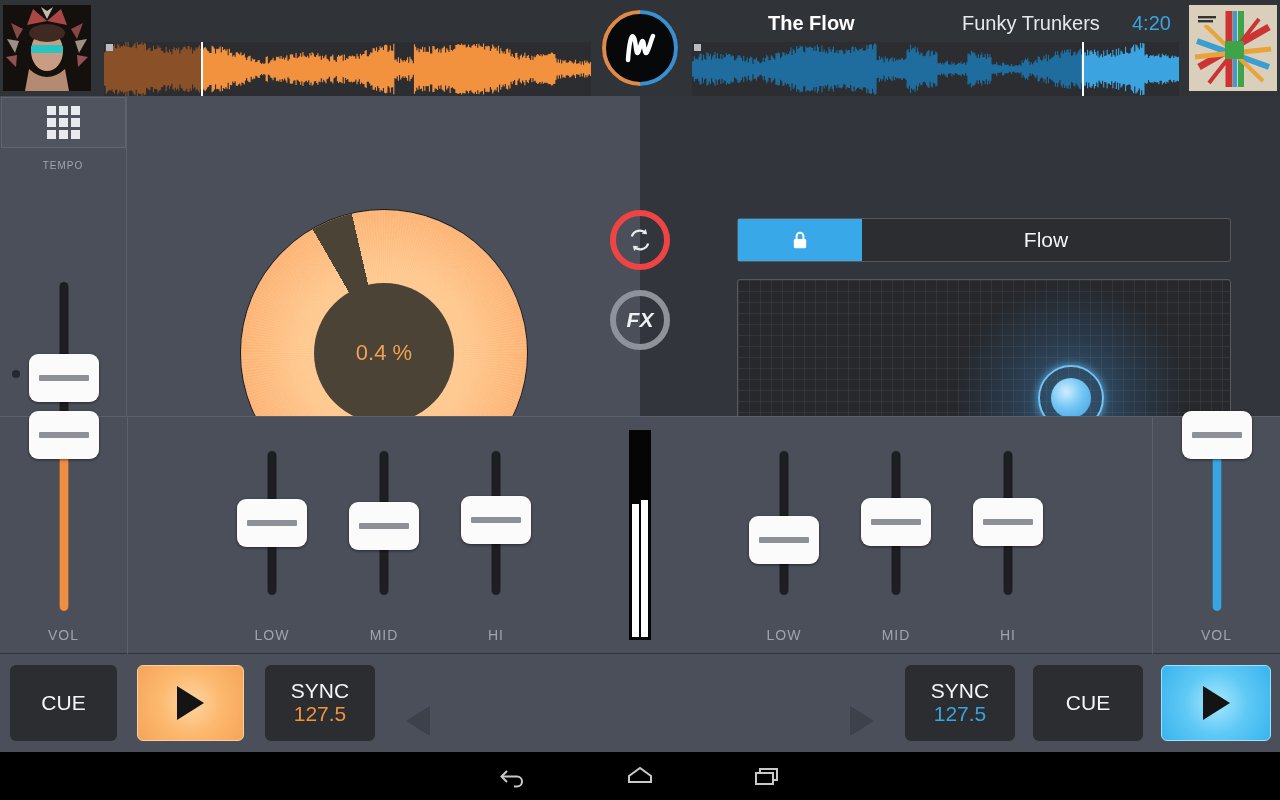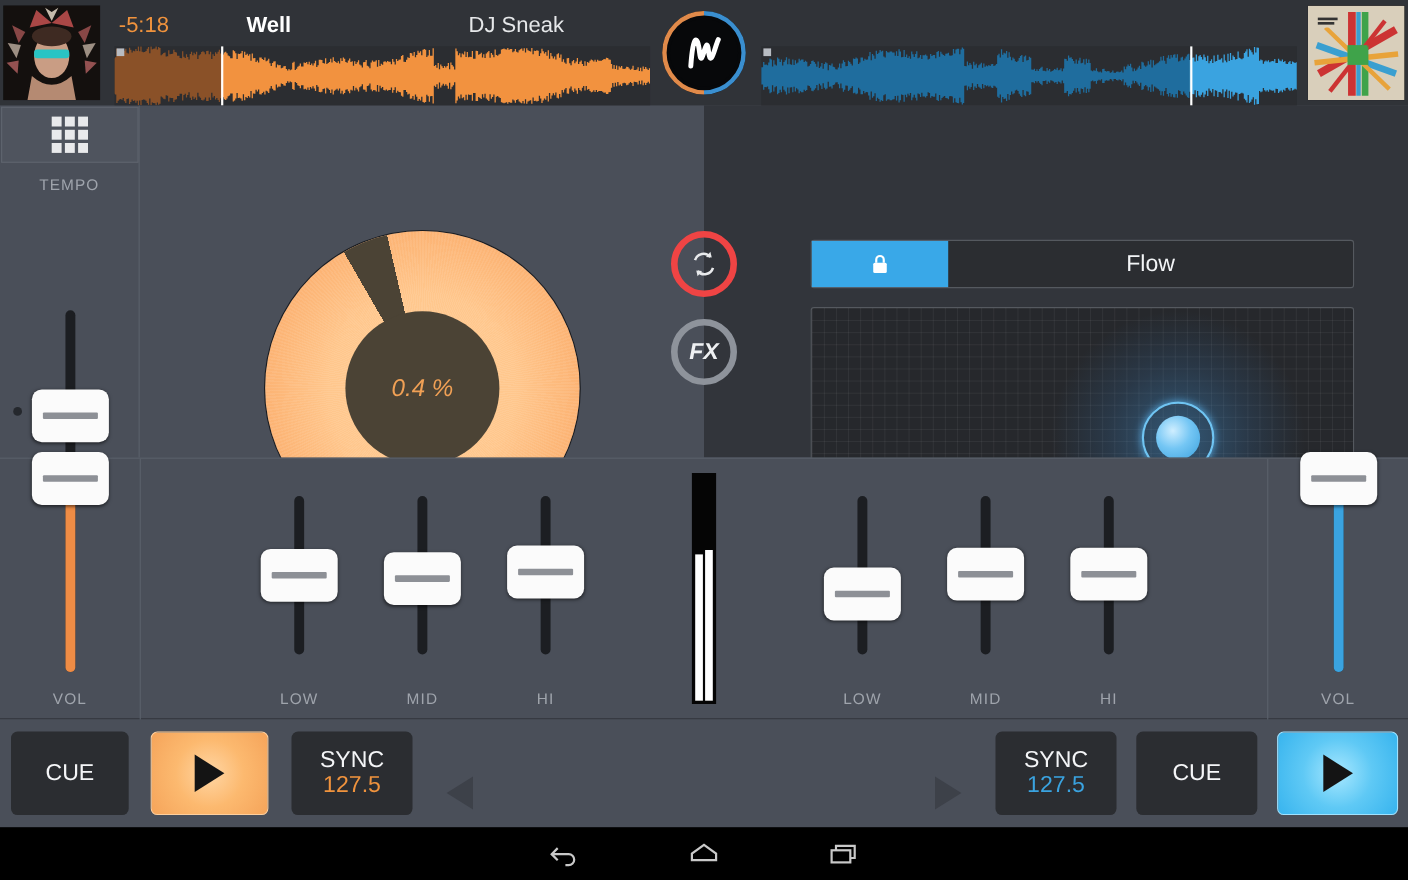--- a/index.html
+++ b/index.html
@@ -38,21 +38,21 @@
 
   
   .tempocol { position:absolute; left:0; top:0; width:127px; height:320px;
               border-right:1px solid #5b616b; }
   .gridbtn { position:absolute; left:1px; top:1px; width:125px; height:51px;
              background:#4f545e; border:1px solid #5f656f; display:flex;
              align-items:center; justify-content:center; }
   .grid3 { display:grid; grid-template-columns:repeat(3,9px); grid-template-rows:repeat(3,9px);
            gap:3px; }
   .grid3 i { background:#e9eaec; display:block; }
-  .lbl { position:absolute; font-size:14px; color:#9fa4ac; letter-spacing:1px;
+  .lbl { position:absolute; font-size:10px; color:#9fa4ac; letter-spacing:1px;
          text-align:center; width:100%; left:0; }
 
   .vslider { position:absolute; }
   .vtrack { position:absolute; left:50%; transform:translateX(-50%);
             width:9px; border-radius:5px; background:#1c1e22; }
   .vfill { position:absolute; left:50%; transform:translateX(-50%);
            width:9px; border-radius:5px; }
   .vknob { position:absolute; left:50%; transform:translateX(-50%);
            width:70px; height:48px; background:#fbfbfb; border-radius:9px;
            box-shadow:0 1px 3px rgba(0,0,0,.5); }
@@ -61,21 +61,21 @@
   .dotmark { position:absolute; width:8px; height:8px; border-radius:50%; background:#25282d; }
 
   
   .jog { position:absolute; left:240px; top:113px; width:288px; height:288px;
          border-radius:50%; border:1px solid #1a1c20; }
   .jogring { position:absolute; inset:0; border-radius:50%; }
   .jogmark { position:absolute; inset:0; border-radius:50%; }
   .joghub { position:absolute; left:50%; top:50%; transform:translate(-50%,-50%);
             width:140px; height:140px; border-radius:50%; background:#4b4335;
             display:flex; align-items:center; justify-content:center; }
-  .jogval { font-size:22px; color:#f0a055;font-style:italic; }
+  .jogval { font-size:22px; color:#f0a055; }
 
   
   .rbtn { position:absolute; border-radius:50%; border:6px solid #ef4444;
           display:flex; align-items:center; justify-content:center;
           color:#e8eaec; }
   .rbtn.big { width:60px; height:60px; }
   .rbtn.sm  { width:44px; height:44px; }
   .rbtn.fxed { border-color:#8e939b; }
   .fxtxt { font-size:21px; font-style:italic; font-weight:bold; color:#eef0f2; }
 
@@ -161,45 +161,45 @@
           <path d="M14 50 L3 52 L13 62 Z" fill="#9b5555"></path>
           <path d="M74 50 L85 52 L75 62 Z" fill="#9b5555"></path>
         </g>
         <ellipse cx="44" cy="46" rx="16" ry="20" fill="#c99d84"></ellipse>
         <rect x="28" y="40" width="32" height="8" rx="3" fill="#28c4c4"></rect>
         <path d="M26 64 Q44 80 62 64 L66 86 L22 86 Z" fill="#b58a72"></path>
         <ellipse cx="44" cy="28" rx="18" ry="9" fill="#3e2a22"></ellipse>
       </svg>
     </div>
 
-    <div class="deckmeta" style="left:104px; width:487px;">
-      <span class="t-time" style="left:4px;">-5:18</span>
-      <span class="t-title" style="left:120px;">Well</span>
-      <span class="t-artist" style="left:322px;">DJ Sneak</span>
-    </div>
 
     <div class="wfwrap left">
       <svg class="wf" id="wf-left" viewBox="0 0 487 54" preserveAspectRatio="none">
           <path d="M0.00 10.85 L0.00 43.15 M1.15 10.12 L1.15 43.88 M2.30 2.38 L2.30 51.62 M3.45 4.32 L3.45 49.68 M4.60 5.44 L4.60 48.56 M5.75 6.08 L5.75 47.92 M6.90 5.29 L6.90 48.71 M8.05 6.85 L8.05 47.15 M9.20 4.04 L9.20 49.96 M10.35 2.35 L10.35 51.65 M11.50 5.93 L11.50 48.07 M12.65 6.53 L12.65 47.47 M13.80 1.40 L13.80 52.60 M14.95 3.20 L14.95 50.80 M16.10 5.63 L16.10 48.37 M17.25 4.09 L17.25 49.91 M18.40 4.57 L18.40 49.43 M19.55 2.50 L19.55 51.50 M20.70 4.34 L20.70 49.66 M21.85 0.00 L21.85 54.00 M23.00 4.61 L23.00 49.39 M24.15 0.00 L24.15 54.00 M25.30 5.04 L25.30 48.96 M26.45 5.44 L26.45 48.56 M27.60 5.38 L27.60 48.62 M28.75 4.33 L28.75 49.67 M29.90 2.32 L29.90 51.68 M31.05 0.68 L31.05 53.32 M32.20 6.36 L32.20 47.64 M33.35 0.00 L33.35 54.00 M34.50 2.75 L34.50 51.25 M35.65 2.36 L35.65 51.64 M36.80 2.06 L36.80 51.94 M37.95 0.00 L37.95 54.00 M39.10 2.89 L39.10 51.11 M40.25 0.69 L40.25 53.31 M41.40 1.66 L41.40 52.34 M42.55 8.27 L42.55 45.73 M43.70 7.40 L43.70 46.60 M44.85 6.16 L44.85 47.84 M46.00 5.84 L46.00 48.16 M47.15 9.35 L47.15 44.65 M48.30 9.04 L48.30 44.96 M49.45 3.76 L49.45 50.24 M50.60 7.23 L50.60 46.77 M51.75 6.98 L51.75 47.02 M52.90 6.87 L52.90 47.13 M54.05 3.21 L54.05 50.79 M55.20 5.38 L55.20 48.62 M56.35 5.70 L56.35 48.30 M57.50 8.78 L57.50 45.22 M58.65 8.75 L58.65 45.25 M59.80 10.67 L59.80 43.33 M60.95 10.86 L60.95 43.14 M62.10 4.68 L62.10 49.32 M63.25 9.59 L63.25 44.41 M64.40 10.76 L64.40 43.24 M65.55 7.28 L65.55 46.72 M66.70 9.75 L66.70 44.25 M67.85 12.18 L67.85 41.82 M69.00 7.04 L69.00 46.96 M70.15 5.15 L70.15 48.85 M71.30 8.20 L71.30 45.80 M72.45 5.94 L72.45 48.06 M73.60 7.32 L73.60 46.68 M74.75 5.15 L74.75 48.85 M75.90 11.62 L75.90 42.38 M77.05 8.23 L77.05 45.77 M78.20 7.21 L78.20 46.79 M79.35 5.18 L79.35 48.82 M80.50 4.54 L80.50 49.46 M81.65 5.45 L81.65 48.55 M82.80 7.34 L82.80 46.66 M83.95 4.25 L83.95 49.75 M85.10 4.12 L85.10 49.88 M86.25 7.42 L86.25 46.58 M87.40 5.13 L87.40 48.87 M88.55 11.61 L88.55 42.39 M89.70 7.38 L89.70 46.62 M90.85 8.81 L90.85 45.19 M92.00 5.51 L92.00 48.49 M93.15 6.84 L93.15 47.16 M94.30 5.10 L94.30 48.90 M95.45 3.23 L95.45 50.77 M96.60 6.57 L96.60 47.43 " stroke="#8a5128" stroke-width="1.15"></path>
           <path d="M97.75 4.37 L97.75 49.63 M98.90 7.52 L98.90 46.48 M100.05 5.78 L100.05 48.22 M101.20 5.00 L101.20 49.00 M102.35 6.52 L102.35 47.48 M103.50 8.48 L103.50 45.52 M104.65 9.13 L104.65 44.87 M105.80 11.03 L105.80 42.97 M106.95 10.99 L106.95 43.01 M108.10 3.64 L108.10 50.36 M109.25 4.64 L109.25 49.36 M110.40 6.41 L110.40 47.59 M111.55 11.55 L111.55 42.45 M112.70 6.82 L112.70 47.18 M113.85 7.20 L113.85 46.80 M115.00 6.41 L115.00 47.59 M116.15 4.38 L116.15 49.62 M117.30 10.43 L117.30 43.57 M118.45 4.94 L118.45 49.06 M119.60 7.93 L119.60 46.07 M120.75 6.96 L120.75 47.04 M121.90 8.71 L121.90 45.29 M123.05 7.35 L123.05 46.65 M124.20 13.27 L124.20 40.73 M125.35 6.67 L125.35 47.33 M126.50 10.95 L126.50 43.05 M127.65 10.81 L127.65 43.19 M128.80 14.44 L128.80 39.56 M129.95 12.89 L129.95 41.11 M131.10 14.74 L131.10 39.26 M132.25 10.22 L132.25 43.78 M133.40 10.18 L133.40 43.82 M134.55 11.55 L134.55 42.45 M135.70 12.53 L135.70 41.47 M136.85 10.18 L136.85 43.82 M138.00 13.61 L138.00 40.39 M139.15 12.91 L139.15 41.09 M140.30 11.45 L140.30 42.55 M141.45 15.53 L141.45 38.47 M142.60 17.93 L142.60 36.07 M143.75 15.35 L143.75 38.65 M144.90 13.90 L144.90 40.10 M146.05 13.68 L146.05 40.32 M147.20 19.29 L147.20 34.71 M148.35 16.56 L148.35 37.44 M149.50 17.38 L149.50 36.62 M150.65 17.17 L150.65 36.83 M151.80 20.13 L151.80 33.87 M152.95 19.70 L152.95 34.30 M154.10 18.30 L154.10 35.70 M155.25 18.09 L155.25 35.91 M156.40 20.65 L156.40 33.35 M157.55 22.07 L157.55 31.93 M158.70 20.73 L158.70 33.27 M159.85 21.96 L159.85 32.04 M161.00 21.28 L161.00 32.72 M162.15 15.03 L162.15 38.97 M163.30 14.13 L163.30 39.87 M164.45 21.55 L164.45 32.45 M165.60 20.55 L165.60 33.45 M166.75 18.59 L166.75 35.41 M167.90 17.73 L167.90 36.27 M169.05 15.72 L169.05 38.28 M170.20 18.54 L170.20 35.46 M171.35 18.46 L171.35 35.54 M172.50 14.82 L172.50 39.18 M173.65 15.31 L173.65 38.69 M174.80 14.42 L174.80 39.58 M175.95 16.43 L175.95 37.57 M177.10 14.08 L177.10 39.92 M178.25 17.02 L178.25 36.98 M179.40 15.62 L179.40 38.38 M180.55 17.62 L180.55 36.38 M181.70 15.54 L181.70 38.46 M182.85 13.34 L182.85 40.66 M184.00 18.80 L184.00 35.20 M185.15 17.23 L185.15 36.77 M186.30 12.41 L186.30 41.59 M187.45 12.25 L187.45 41.75 M188.60 12.53 L188.60 41.47 M189.75 15.18 L189.75 38.82 M190.90 15.64 L190.90 38.36 M192.05 10.96 L192.05 43.04 M193.20 16.28 L193.20 37.72 M194.35 15.29 L194.35 38.71 M195.50 14.28 L195.50 39.72 M196.65 11.35 L196.65 42.65 M197.80 14.75 L197.80 39.25 M198.95 10.10 L198.95 43.90 M200.10 13.50 L200.10 40.50 M201.25 14.43 L201.25 39.57 M202.40 15.23 L202.40 38.77 M203.55 13.64 L203.55 40.36 M204.70 15.65 L204.70 38.35 M205.85 10.92 L205.85 43.08 M207.00 13.50 L207.00 40.50 M208.15 10.23 L208.15 43.77 M209.30 11.49 L209.30 42.51 M210.45 14.38 L210.45 39.62 M211.60 14.96 L211.60 39.04 M212.75 12.96 L212.75 41.04 M213.90 11.19 L213.90 42.81 M215.05 14.39 L215.05 39.61 M216.20 13.66 L216.20 40.34 M217.35 17.80 L217.35 36.20 M218.50 13.64 L218.50 40.36 M219.65 16.23 L219.65 37.77 M220.80 14.59 L220.80 39.41 M221.95 12.73 L221.95 41.27 M223.10 16.68 L223.10 37.32 M224.25 17.52 L224.25 36.48 M225.40 19.30 L225.40 34.70 M226.55 14.61 L226.55 39.39 M227.70 14.31 L227.70 39.69 M228.85 12.52 L228.85 41.48 M230.00 17.84 L230.00 36.16 M231.15 18.38 L231.15 35.62 M232.30 19.99 L232.30 34.01 M233.45 14.73 L233.45 39.27 M234.60 13.09 L234.60 40.91 M235.75 14.24 L235.75 39.76 M236.90 13.87 L236.90 40.13 M238.05 12.75 L238.05 41.25 M239.20 18.67 L239.20 35.33 M240.35 12.51 L240.35 41.49 M241.50 18.06 L241.50 35.94 M242.65 15.88 L242.65 38.12 M243.80 16.95 L243.80 37.05 M244.95 14.19 L244.95 39.81 M246.10 13.65 L246.10 40.35 M247.25 14.57 L247.25 39.43 M248.40 13.54 L248.40 40.46 M249.55 14.16 L249.55 39.84 M250.70 14.14 L250.70 39.86 M251.85 16.50 L251.85 37.50 M253.00 11.69 L253.00 42.31 M254.15 14.24 L254.15 39.76 M255.30 16.71 L255.30 37.29 M256.45 11.68 L256.45 42.32 M257.60 13.45 L257.60 40.55 M258.75 12.35 L258.75 41.65 M259.90 12.07 L259.90 41.93 M261.05 8.99 L261.05 45.01 M262.20 8.11 L262.20 45.89 M263.35 14.23 L263.35 39.77 M264.50 14.29 L264.50 39.71 M265.65 12.42 L265.65 41.58 M266.80 10.14 L266.80 43.86 M267.95 10.84 L267.95 43.16 M269.10 6.29 L269.10 47.71 M270.25 6.36 L270.25 47.64 M271.40 8.67 L271.40 45.33 M272.55 5.27 L272.55 48.73 M273.70 10.03 L273.70 43.97 M274.85 7.98 L274.85 46.02 M276.00 4.16 L276.00 49.84 M277.15 5.89 L277.15 48.11 M278.30 4.64 L278.30 49.36 M279.45 8.12 L279.45 45.88 M280.60 3.21 L280.60 50.79 M281.75 2.49 L281.75 51.51 M282.90 3.30 L282.90 50.70 M284.05 9.91 L284.05 44.09 M285.20 8.40 L285.20 45.60 M286.35 3.50 L286.35 50.50 M287.50 8.61 L287.50 45.39 M288.65 8.67 L288.65 45.33 M289.80 1.85 L289.80 52.15 M290.95 18.03 L290.95 35.97 M292.10 17.01 L292.10 36.99 M293.25 19.52 L293.25 34.48 M294.40 15.23 L294.40 38.77 M295.55 21.01 L295.55 32.99 M296.70 16.53 L296.70 37.47 M297.85 18.34 L297.85 35.66 M299.00 19.84 L299.00 34.16 M300.15 18.10 L300.15 35.90 M301.30 19.42 L301.30 34.58 M302.45 18.00 L302.45 36.00 M303.60 15.22 L303.60 38.78 M304.75 20.86 L304.75 33.14 M305.90 14.87 L305.90 39.13 M307.05 17.04 L307.05 36.96 M308.20 18.50 L308.20 35.50 M309.35 21.20 L309.35 32.80 M310.50 2.14 L310.50 51.86 M311.65 4.67 L311.65 49.33 M312.80 8.34 L312.80 45.66 M313.95 6.37 L313.95 47.63 M315.10 10.13 L315.10 43.87 M316.25 6.65 L316.25 47.35 M317.40 7.50 L317.40 46.50 M318.55 4.77 L318.55 49.23 M319.70 9.88 L319.70 44.12 M320.85 5.29 L320.85 48.71 M322.00 10.01 L322.00 43.99 M323.15 9.54 L323.15 44.46 M324.30 9.89 L324.30 44.11 M325.45 4.47 L325.45 49.53 M326.60 11.40 L326.60 42.60 M327.75 11.42 L327.75 42.58 M328.90 4.09 L328.90 49.91 M330.05 4.25 L330.05 49.75 M331.20 7.79 L331.20 46.21 M332.35 7.02 L332.35 46.98 M333.50 5.93 L333.50 48.07 M334.65 10.21 L334.65 43.79 M335.80 7.33 L335.80 46.67 M336.95 10.84 L336.95 43.16 M338.10 6.53 L338.10 47.47 M339.25 5.40 L339.25 48.60 M340.40 4.28 L340.40 49.72 M341.55 10.43 L341.55 43.57 M342.70 6.24 L342.70 47.76 M343.85 7.71 L343.85 46.29 M345.00 10.10 L345.00 43.90 M346.15 2.93 L346.15 51.07 M347.30 8.01 L347.30 45.99 M348.45 8.78 L348.45 45.22 M349.60 7.56 L349.60 46.44 M350.75 6.86 L350.75 47.14 M351.90 3.07 L351.90 50.93 M353.05 2.64 L353.05 51.36 M354.20 2.12 L354.20 51.88 M355.35 2.69 L355.35 51.31 M356.50 3.06 L356.50 50.94 M357.65 1.62 L357.65 52.38 M358.80 3.30 L358.80 50.70 M359.95 2.63 L359.95 51.37 M361.10 2.61 L361.10 51.39 M362.25 5.56 L362.25 48.44 M363.40 4.68 L363.40 49.32 M364.55 2.50 L364.55 51.50 M365.70 5.12 L365.70 48.88 M366.85 5.74 L366.85 48.26 M368.00 3.63 L368.00 50.37 M369.15 2.78 L369.15 51.22 M370.30 2.14 L370.30 51.86 M371.45 4.16 L371.45 49.84 M372.60 1.88 L372.60 52.12 M373.75 5.73 L373.75 48.27 M374.90 1.78 L374.90 52.22 M376.05 3.64 L376.05 50.36 M377.20 4.39 L377.20 49.61 M378.35 4.91 L378.35 49.09 M379.50 1.62 L379.50 52.38 M380.65 7.39 L380.65 46.61 M381.80 4.10 L381.80 49.90 M382.95 4.42 L382.95 49.58 M384.10 3.68 L384.10 50.32 M385.25 4.18 L385.25 49.82 M386.40 8.89 L386.40 45.11 M387.55 6.40 L387.55 47.60 M388.70 2.42 L388.70 51.58 M389.85 4.61 L389.85 49.39 M391.00 6.55 L391.00 47.45 M392.15 5.38 L392.15 48.62 M393.30 8.79 L393.30 45.21 M394.45 3.78 L394.45 50.22 M395.60 11.52 L395.60 42.48 M396.75 6.21 L396.75 47.79 M397.90 9.12 L397.90 44.88 M399.05 11.28 L399.05 42.72 M400.20 9.46 L400.20 44.54 M401.35 11.98 L401.35 42.02 M402.50 7.23 L402.50 46.77 M403.65 6.40 L403.65 47.60 M404.80 10.51 L404.80 43.49 M405.95 7.52 L405.95 46.48 M407.10 14.15 L407.10 39.85 M408.25 11.91 L408.25 42.09 M409.40 14.71 L409.40 39.29 M410.55 16.06 L410.55 37.94 M411.70 11.00 L411.70 43.00 M412.85 10.77 L412.85 43.23 M414.00 15.45 L414.00 38.55 M415.15 17.38 L415.15 36.62 M416.30 13.74 L416.30 40.26 M417.45 12.45 L417.45 41.55 M418.60 15.49 L418.60 38.51 M419.75 13.84 L419.75 40.16 M420.90 10.71 L420.90 43.29 M422.05 16.07 L422.05 37.93 M423.20 14.09 L423.20 39.91 M424.35 13.01 L424.35 40.99 M425.50 16.28 L425.50 37.72 M426.65 17.92 L426.65 36.08 M427.80 13.66 L427.80 40.34 M428.95 17.85 L428.95 36.15 M430.10 14.39 L430.10 39.61 M431.25 15.14 L431.25 38.86 M432.40 13.34 L432.40 40.66 M433.55 12.11 L433.55 41.89 M434.70 12.69 L434.70 41.31 M435.85 13.97 L435.85 40.03 M437.00 12.26 L437.00 41.74 M438.15 14.21 L438.15 39.79 M439.30 12.30 L439.30 41.70 M440.45 13.33 L440.45 40.67 M441.60 13.22 L441.60 40.78 M442.75 13.25 L442.75 40.75 M443.90 12.53 L443.90 41.47 M445.05 11.71 L445.05 42.29 M446.20 11.95 L446.20 42.05 M447.35 10.60 L447.35 43.40 M448.50 10.64 L448.50 43.36 M449.65 12.05 L449.65 41.95 M450.80 12.36 L450.80 41.64 M451.95 16.14 L451.95 37.86 M453.10 20.52 L453.10 33.48 M454.25 17.20 L454.25 36.80 M455.40 20.70 L455.40 33.30 M456.55 17.55 L456.55 36.45 M457.70 21.41 L457.70 32.59 M458.85 18.24 L458.85 35.76 M460.00 19.26 L460.00 34.74 M461.15 17.91 L461.15 36.09 M462.30 20.39 L462.30 33.61 M463.45 20.81 L463.45 33.19 M464.60 20.21 L464.60 33.79 M465.75 18.59 L465.75 35.41 M466.90 18.88 L466.90 35.12 M468.05 20.36 L468.05 33.64 M469.20 21.41 L469.20 32.59 M470.35 20.57 L470.35 33.43 M471.50 17.86 L471.50 36.14 M472.65 21.71 L472.65 32.29 M473.80 21.56 L473.80 32.44 M474.95 21.20 L474.95 32.80 M476.10 19.17 L476.10 34.83 M477.25 22.55 L477.25 31.45 M478.40 19.49 L478.40 34.51 M479.55 22.77 L479.55 31.23 M480.70 18.56 L480.70 35.44 M481.85 20.78 L481.85 33.22 M483.00 18.84 L483.00 35.16 M484.15 20.58 L484.15 33.42 M485.30 21.70 L485.30 32.30 M486.45 20.12 L486.45 33.88 " stroke="#f2923f" stroke-width="1.15"></path>
         </svg>
       <div class="cuemark"></div>
       <div class="phead" id="ph-left" style="left: 97.4px;"></div>
     </div>
 
     <div class="logo">
       <svg width="80" height="80" viewBox="0 0 80 80">
         <circle cx="40" cy="40" r="38" fill="#07080a"></circle>
         <path d="M40 4 A36 36 0 0 0 40 76" fill="none" stroke="#e08a4a" stroke-width="4"></path>
         <path d="M40 4 A36 36 0 0 1 40 76" fill="none" stroke="#3a8fd0" stroke-width="4"></path>
         <circle cx="40" cy="40" r="31" fill="#07080a"></circle>
         <path d="M28 52 C30 24 34 22 36 40 C38 58 42 20 44 38 C46 56 50 34 53 28" fill="none" stroke="#ffffff" stroke-width="4.5" stroke-linecap="round"></path>
       </svg>
     </div>
 
+    <div class="deckmeta" style="left:692px; width:487px;">
+      <span class="t-title" style="left:76px;">The Flow</span>
+      <span class="t-artist" style="left:270px;">Funky Trunkers</span>
+      <span class="t-time blue" style="left:440px;">4:20</span>
+    </div>
 
     <div class="wfwrap right">
       <svg class="wf" id="wf-right" viewBox="0 0 487 54" preserveAspectRatio="none">
           <path d="M0.00 19.13 L0.00 34.87 M1.15 19.18 L1.15 34.82 M2.30 14.46 L2.30 39.54 M3.45 16.96 L3.45 37.04 M4.60 16.67 L4.60 37.33 M5.75 17.41 L5.75 36.59 M6.90 14.86 L6.90 39.14 M8.05 11.15 L8.05 42.85 M9.20 12.06 L9.20 41.94 M10.35 18.56 L10.35 35.44 M11.50 12.78 L11.50 41.22 M12.65 16.73 L12.65 37.27 M13.80 17.63 L13.80 36.37 M14.95 10.27 L14.95 43.73 M16.10 11.39 L16.10 42.61 M17.25 14.31 L17.25 39.69 M18.40 12.09 L18.40 41.91 M19.55 17.62 L19.55 36.38 M20.70 14.39 L20.70 39.61 M21.85 12.75 L21.85 41.25 M23.00 10.09 L23.00 43.91 M24.15 16.38 L24.15 37.62 M25.30 11.30 L25.30 42.70 M26.45 16.35 L26.45 37.65 M27.60 16.75 L27.60 37.25 M28.75 12.03 L28.75 41.97 M29.90 17.20 L29.90 36.80 M31.05 12.80 L31.05 41.20 M32.20 15.71 L32.20 38.29 M33.35 14.73 L33.35 39.27 M34.50 11.33 L34.50 42.67 M35.65 12.94 L35.65 41.06 M36.80 12.05 L36.80 41.95 M37.95 12.06 L37.95 41.94 M39.10 14.40 L39.10 39.60 M40.25 13.22 L40.25 40.78 M41.40 14.23 L41.40 39.77 M42.55 18.38 L42.55 35.62 M43.70 17.80 L43.70 36.20 M44.85 16.29 L44.85 37.71 M46.00 13.39 L46.00 40.61 M47.15 13.10 L47.15 40.90 M48.30 14.40 L48.30 39.60 M49.45 15.88 L49.45 38.12 M50.60 18.66 L50.60 35.34 M51.75 14.01 L51.75 39.99 M52.90 19.82 L52.90 34.18 M54.05 18.38 L54.05 35.62 M55.20 15.16 L55.20 38.84 M56.35 20.42 L56.35 33.58 M57.50 16.27 L57.50 37.73 M58.65 14.55 L58.65 39.45 M59.80 15.55 L59.80 38.45 M60.95 21.79 L60.95 32.21 M62.10 17.09 L62.10 36.91 M63.25 17.47 L63.25 36.53 M64.40 15.62 L64.40 38.38 M65.55 18.69 L65.55 35.31 M66.70 19.15 L66.70 34.85 M67.85 20.97 L67.85 33.03 M69.00 21.17 L69.00 32.83 M70.15 19.46 L70.15 34.54 M71.30 15.67 L71.30 38.33 M72.45 20.02 L72.45 33.98 M73.60 15.83 L73.60 38.17 M74.75 12.66 L74.75 41.34 M75.90 14.38 L75.90 39.62 M77.05 18.25 L77.05 35.75 M78.20 18.05 L78.20 35.95 M79.35 13.23 L79.35 40.77 M80.50 14.38 L80.50 39.62 M81.65 16.03 L81.65 37.97 M82.80 17.63 L82.80 36.37 M83.95 11.13 L83.95 42.87 M85.10 11.58 L85.10 42.42 M86.25 10.36 L86.25 43.64 M87.40 11.08 L87.40 42.92 M88.55 16.25 L88.55 37.75 M89.70 14.74 L89.70 39.26 M90.85 10.36 L90.85 43.64 M92.00 10.26 L92.00 43.74 M93.15 13.25 L93.15 40.75 M94.30 11.31 L94.30 42.69 M95.45 12.39 L95.45 41.61 M96.60 12.08 L96.60 41.92 M97.75 9.17 L97.75 44.83 M98.90 5.31 L98.90 48.69 M100.05 12.88 L100.05 41.12 M101.20 7.06 L101.20 46.94 M102.35 8.52 L102.35 45.48 M103.50 11.34 L103.50 42.66 M104.65 4.19 L104.65 49.81 M105.80 7.08 L105.80 46.92 M106.95 6.06 L106.95 47.94 M108.10 3.46 L108.10 50.54 M109.25 4.78 L109.25 49.22 M110.40 4.22 L110.40 49.78 M111.55 9.39 L111.55 44.61 M112.70 10.30 L112.70 43.70 M113.85 4.35 L113.85 49.65 M115.00 5.59 L115.00 48.41 M116.15 5.80 L116.15 48.20 M117.30 4.83 L117.30 49.17 M118.45 4.78 L118.45 49.22 M119.60 5.64 L119.60 48.36 M120.75 5.68 L120.75 48.32 M121.90 8.70 L121.90 45.30 M123.05 4.55 L123.05 49.45 M124.20 8.92 L124.20 45.08 M125.35 2.78 L125.35 51.22 M126.50 4.90 L126.50 49.10 M127.65 10.08 L127.65 43.92 M128.80 9.71 L128.80 44.29 M129.95 3.50 L129.95 50.50 M131.10 9.81 L131.10 44.19 M132.25 7.62 L132.25 46.38 M133.40 10.78 L133.40 43.22 M134.55 9.22 L134.55 44.78 M135.70 11.42 L135.70 42.58 M136.85 4.88 L136.85 49.12 M138.00 7.26 L138.00 46.74 M139.15 9.76 L139.15 44.24 M140.30 7.17 L140.30 46.83 M141.45 4.61 L141.45 49.39 M142.60 10.89 L142.60 43.11 M143.75 10.23 L143.75 43.77 M144.90 7.89 L144.90 46.11 M146.05 11.60 L146.05 42.40 M147.20 8.31 L147.20 45.69 M148.35 8.33 L148.35 45.67 M149.50 7.46 L149.50 46.54 M150.65 8.68 L150.65 45.32 M151.80 12.18 L151.80 41.82 M152.95 11.37 L152.95 42.63 M154.10 7.15 L154.10 46.85 M155.25 8.84 L155.25 45.16 M156.40 8.09 L156.40 45.91 M157.55 8.07 L157.55 45.93 M158.70 10.96 L158.70 43.04 M159.85 5.16 L159.85 48.84 M161.00 4.26 L161.00 49.74 M162.15 9.53 L162.15 44.47 M163.30 4.97 L163.30 49.03 M164.45 6.82 L164.45 47.18 M165.60 8.08 L165.60 45.92 M166.75 8.77 L166.75 45.23 M167.90 6.89 L167.90 47.11 M169.05 6.68 L169.05 47.32 M170.20 5.87 L170.20 48.13 M171.35 8.49 L171.35 45.51 M172.50 8.79 L172.50 45.21 M173.65 8.33 L173.65 45.67 M174.80 2.65 L174.80 51.35 M175.95 6.71 L175.95 47.29 M177.10 3.04 L177.10 50.96 M178.25 2.34 L178.25 51.66 M179.40 2.24 L179.40 51.76 M180.55 7.24 L180.55 46.76 M181.70 2.95 L181.70 51.05 M182.85 1.09 L182.85 52.91 M184.00 2.34 L184.00 51.66 M185.15 17.97 L185.15 36.03 M186.30 18.30 L186.30 35.70 M187.45 13.89 L187.45 40.11 M188.60 17.31 L188.60 36.69 M189.75 15.35 L189.75 38.65 M190.90 16.85 L190.90 37.15 M192.05 20.42 L192.05 33.58 M193.20 14.22 L193.20 39.78 M194.35 17.29 L194.35 36.71 M195.50 15.90 L195.50 38.10 M196.65 19.57 L196.65 34.43 M197.80 17.23 L197.80 36.77 M198.95 16.32 L198.95 37.68 M200.10 15.08 L200.10 38.92 M201.25 19.65 L201.25 34.35 M202.40 15.73 L202.40 38.27 M203.55 18.70 L203.55 35.30 M204.70 17.48 L204.70 36.52 M205.85 18.19 L205.85 35.81 M207.00 17.05 L207.00 36.95 M208.15 17.95 L208.15 36.05 M209.30 16.44 L209.30 37.56 M210.45 16.10 L210.45 37.90 M211.60 18.07 L211.60 35.93 M212.75 17.38 L212.75 36.62 M213.90 16.18 L213.90 37.82 M215.05 8.14 L215.05 45.86 M216.20 6.95 L216.20 47.05 M217.35 10.17 L217.35 43.83 M218.50 2.82 L218.50 51.18 M219.65 7.86 L219.65 46.14 M220.80 5.95 L220.80 48.05 M221.95 6.54 L221.95 47.46 M223.10 4.26 L223.10 49.74 M224.25 10.55 L224.25 43.45 M225.40 5.40 L225.40 48.60 M226.55 9.62 L226.55 44.38 M227.70 12.77 L227.70 41.23 M228.85 10.38 L228.85 43.62 M230.00 11.33 L230.00 42.67 M231.15 13.77 L231.15 40.23 M232.30 14.31 L232.30 39.69 M233.45 13.24 L233.45 40.76 M234.60 10.77 L234.60 43.23 M235.75 8.96 L235.75 45.04 M236.90 7.90 L236.90 46.10 M238.05 14.25 L238.05 39.75 M239.20 9.47 L239.20 44.53 M240.35 8.46 L240.35 45.54 M241.50 12.96 L241.50 41.04 M242.65 12.56 L242.65 41.44 M243.80 9.53 L243.80 44.47 M244.95 10.39 L244.95 43.61 M246.10 21.26 L246.10 32.74 M247.25 21.31 L247.25 32.69 M248.40 20.42 L248.40 33.58 M249.55 22.46 L249.55 31.54 M250.70 20.96 L250.70 33.04 M251.85 22.44 L251.85 31.56 M253.00 20.75 L253.00 33.25 M254.15 19.57 L254.15 34.43 M255.30 18.60 L255.30 35.40 M256.45 22.28 L256.45 31.72 M257.60 22.38 L257.60 31.62 M258.75 22.72 L258.75 31.28 M259.90 19.74 L259.90 34.26 M261.05 22.01 L261.05 31.99 M262.20 20.83 L262.20 33.17 M263.35 23.12 L263.35 30.88 M264.50 22.58 L264.50 31.42 M265.65 21.84 L265.65 32.16 M266.80 20.70 L266.80 33.30 M267.95 21.37 L267.95 32.63 M269.10 19.57 L269.10 34.43 M270.25 21.88 L270.25 32.12 M271.40 21.32 L271.40 32.68 M272.55 20.15 L272.55 33.85 M273.70 22.83 L273.70 31.17 M274.85 20.32 L274.85 33.68 M276.00 11.40 L276.00 42.60 M277.15 11.69 L277.15 42.31 M278.30 13.21 L278.30 40.79 M279.45 8.55 L279.45 45.45 M280.60 10.55 L280.60 43.45 M281.75 10.09 L281.75 43.91 M282.90 11.54 L282.90 42.46 M284.05 13.48 L284.05 40.52 M285.20 15.80 L285.20 38.20 M286.35 12.02 L286.35 41.98 M287.50 15.89 L287.50 38.11 M288.65 12.89 L288.65 41.11 M289.80 10.44 L289.80 43.56 M290.95 15.55 L290.95 38.45 M292.10 15.10 L292.10 38.90 M293.25 11.94 L293.25 42.06 M294.40 16.68 L294.40 37.32 M295.55 11.41 L295.55 42.59 M296.70 15.29 L296.70 38.71 M297.85 12.14 L297.85 41.86 M299.00 15.31 L299.00 38.69 M300.15 22.20 L300.15 31.80 M301.30 22.83 L301.30 31.17 M302.45 21.91 L302.45 32.09 M303.60 22.33 L303.60 31.67 M304.75 19.94 L304.75 34.06 M305.90 22.70 L305.90 31.30 M307.05 23.58 L307.05 30.42 M308.20 22.89 L308.20 31.11 M309.35 23.89 L309.35 30.11 M310.50 20.63 L310.50 33.37 M311.65 20.59 L311.65 33.41 M312.80 22.53 L312.80 31.47 M313.95 23.04 L313.95 30.96 M315.10 22.51 L315.10 31.49 M316.25 22.82 L316.25 31.18 M317.40 24.22 L317.40 29.78 M318.55 23.70 L318.55 30.30 M319.70 22.05 L319.70 31.95 M320.85 24.15 L320.85 29.85 M322.00 24.17 L322.00 29.83 M323.15 23.23 L323.15 30.77 M324.30 22.90 L324.30 31.10 M325.45 23.65 L325.45 30.35 M326.60 23.29 L326.60 30.71 M327.75 22.18 L327.75 31.82 M328.90 23.87 L328.90 30.13 M330.05 18.46 L330.05 35.54 M331.20 20.97 L331.20 33.03 M332.35 18.55 L332.35 35.45 M333.50 16.61 L333.50 37.39 M334.65 18.10 L334.65 35.90 M335.80 15.95 L335.80 38.05 M336.95 19.41 L336.95 34.59 M338.10 22.70 L338.10 31.30 M339.25 20.22 L339.25 33.78 M340.40 22.28 L340.40 31.72 M341.55 21.08 L341.55 32.92 M342.70 19.25 L342.70 34.75 M343.85 17.75 L343.85 36.25 M345.00 20.77 L345.00 33.23 M346.15 14.15 L346.15 39.85 M347.30 14.90 L347.30 39.10 M348.45 17.50 L348.45 36.50 M349.60 18.64 L349.60 35.36 M350.75 17.44 L350.75 36.56 M351.90 13.63 L351.90 40.37 M353.05 16.72 L353.05 37.28 M354.20 12.35 L354.20 41.65 M355.35 19.28 L355.35 34.72 M356.50 12.84 L356.50 41.16 M357.65 17.27 L357.65 36.73 M358.80 16.51 L358.80 37.49 M359.95 15.58 L359.95 38.42 M361.10 14.87 L361.10 39.13 M362.25 13.59 L362.25 40.41 M363.40 9.49 L363.40 44.51 M364.55 13.03 L364.55 40.97 M365.70 8.88 L365.70 45.12 M366.85 13.23 L366.85 40.77 M368.00 16.06 L368.00 37.94 M369.15 10.50 L369.15 43.50 M370.30 8.32 L370.30 45.68 M371.45 11.43 L371.45 42.57 M372.60 8.02 L372.60 45.98 M373.75 10.30 L373.75 43.70 M374.90 7.67 L374.90 46.33 M376.05 7.34 L376.05 46.66 M377.20 10.60 L377.20 43.40 M378.35 7.22 L378.35 46.78 M379.50 13.85 L379.50 40.15 M380.65 13.22 L380.65 40.78 M381.80 10.30 L381.80 43.70 M382.95 9.56 L382.95 44.44 M384.10 12.80 L384.10 41.20 M385.25 11.07 L385.25 42.93 M386.40 9.25 L386.40 44.75 M387.55 7.48 L387.55 46.52 M388.70 6.80 L388.70 47.20 " stroke="#1f6d9e" stroke-width="1.15"></path>
           <path d="M389.85 12.62 L389.85 41.38 M391.00 7.96 L391.00 46.04 M392.15 10.54 L392.15 43.46 M393.30 10.32 L393.30 43.68 M394.45 13.85 L394.45 40.15 M395.60 7.65 L395.60 46.35 M396.75 13.29 L396.75 40.71 M397.90 9.17 L397.90 44.83 M399.05 8.11 L399.05 45.89 M400.20 9.84 L400.20 44.16 M401.35 12.00 L401.35 42.00 M402.50 7.58 L402.50 46.42 M403.65 10.02 L403.65 43.98 M404.80 13.53 L404.80 40.47 M405.95 8.77 L405.95 45.23 M407.10 15.51 L407.10 38.49 M408.25 13.47 L408.25 40.53 M409.40 11.91 L409.40 42.09 M410.55 15.16 L410.55 38.84 M411.70 8.56 L411.70 45.44 M412.85 13.99 L412.85 40.01 M414.00 13.50 L414.00 40.50 M415.15 7.73 L415.15 46.27 M416.30 12.38 L416.30 41.62 M417.45 12.15 L417.45 41.85 M418.60 11.00 L418.60 43.00 M419.75 14.82 L419.75 39.18 M420.90 7.63 L420.90 46.37 M422.05 12.89 L422.05 41.11 M423.20 14.59 L423.20 39.41 M424.35 6.97 L424.35 47.03 M425.50 13.50 L425.50 40.50 M426.65 6.16 L426.65 47.84 M427.80 12.63 L427.80 41.37 M428.95 8.38 L428.95 45.62 M430.10 9.83 L430.10 44.17 M431.25 11.99 L431.25 42.01 M432.40 11.67 L432.40 42.33 M433.55 4.75 L433.55 49.25 M434.70 10.57 L434.70 43.43 M435.85 11.11 L435.85 42.89 M437.00 11.76 L437.00 42.24 M438.15 10.93 L438.15 43.07 M439.30 6.21 L439.30 47.79 M440.45 4.82 L440.45 49.18 M441.60 2.75 L441.60 51.25 M442.75 9.56 L442.75 44.44 M443.90 2.32 L443.90 51.68 M445.05 3.57 L445.05 50.43 M446.20 5.44 L446.20 48.56 M447.35 7.60 L447.35 46.40 M448.50 0.68 L448.50 53.32 M449.65 5.66 L449.65 48.34 M450.80 1.12 L450.80 52.88 M451.95 1.51 L451.95 52.49 M453.10 13.22 L453.10 40.78 M454.25 12.07 L454.25 41.93 M455.40 12.80 L455.40 41.20 M456.55 16.02 L456.55 37.98 M457.70 13.94 L457.70 40.06 M458.85 12.91 L458.85 41.09 M460.00 13.90 L460.00 40.10 M461.15 12.68 L461.15 41.32 M462.30 14.60 L462.30 39.40 M463.45 13.96 L463.45 40.04 M464.60 13.53 L464.60 40.47 M465.75 13.76 L465.75 40.24 M466.90 11.71 L466.90 42.29 M468.05 15.21 L468.05 38.79 M469.20 15.16 L469.20 38.84 M470.35 11.41 L470.35 42.59 M471.50 12.92 L471.50 41.08 M472.65 13.72 L472.65 40.28 M473.80 12.18 L473.80 41.82 M474.95 14.36 L474.95 39.64 M476.10 13.45 L476.10 40.55 M477.25 16.06 L477.25 37.94 M478.40 16.18 L478.40 37.82 M479.55 14.54 L479.55 39.46 M480.70 13.40 L480.70 40.60 M481.85 16.11 L481.85 37.89 M483.00 13.81 L483.00 40.19 M484.15 14.52 L484.15 39.48 M485.30 15.32 L485.30 38.68 M486.45 14.70 L486.45 39.30 " stroke="#3aa3e0" stroke-width="1.15"></path>
         </svg>
       <div class="cuemark"></div>
       <div class="phead" id="ph-right" style="left: 389.6px;"></div>
     </div>
 

